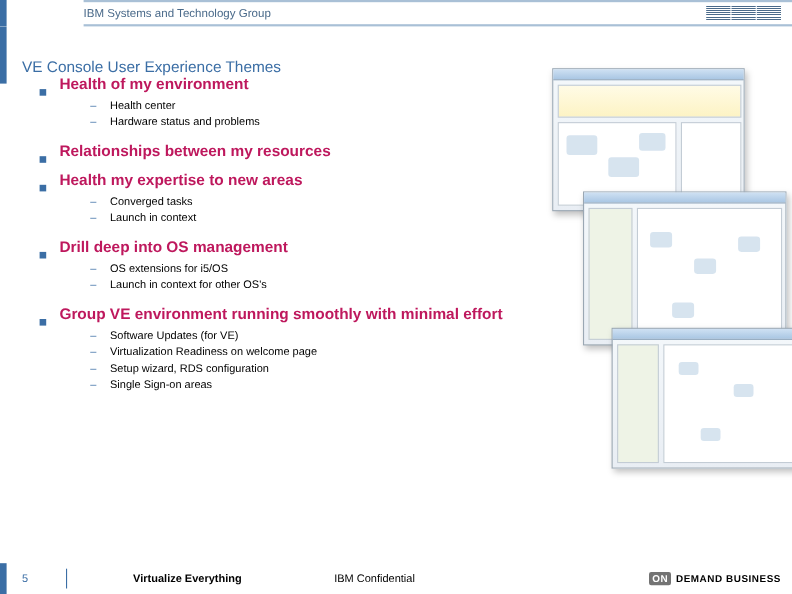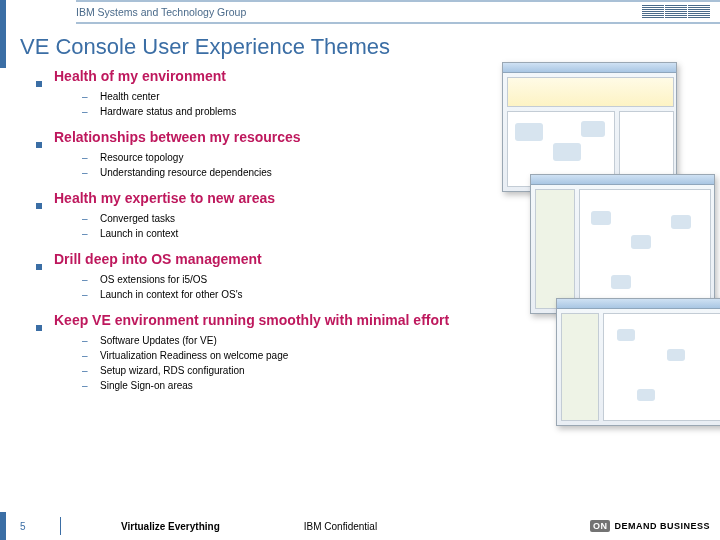--- a/index.html
+++ b/index.html
@@ -31,23 +31,23 @@
   .ibm-logotype {
     display: flex; gap: 1px;
   }
   .ibm-logotype .bar8 {
     width: 22px; height: 14px;
     background: repeating-linear-gradient(
       to bottom, #4a6a8a 0 1px, transparent 1px 2px
     );
   }
   .title {
-    font-size: 22px;
+    font-size: 14px;
     color: #3b6ea5;
-    padding: 10px 0 8px 14px;
+    padding: 28px 0 8px 14px;
     border-left: 6px solid #3b6ea5;
     font-weight: 400;
   }
   .content {
     position: absolute;
     top: 68px; left: 0; right: 0; bottom: 28px;
     padding-left: 36px;
   }
   ul.themes { list-style: none; }
   ul.themes > li { margin-bottom: 10px; }
@@ -146,24 +146,20 @@
       <ul class="subs">
         <li>Health center</li>
         <li>Hardware status and problems</li>
       </ul>
     </li>
     <li>
       <div class="row">
           <span class="sq"></span>
         <span class="theme-head">Relationships between my resources</span>
         </div>
-      <ul class="subs">
-        <li>Resource topology</li>
-        <li>Understanding resource dependencies</li>
-      </ul>
     </li>
     <li>
       <div class="row">
           <span class="sq"></span>
         <span class="theme-head">Health my expertise to new areas</span>
         </div>
       <ul class="subs">
         <li>Converged tasks</li>
         <li>Launch in context</li>
       </ul>
@@ -174,21 +170,21 @@
         <span class="theme-head">Drill deep into OS management</span>
         </div>
       <ul class="subs">
         <li>OS extensions for i5/OS</li>
         <li>Launch in context for other OS's</li>
       </ul>
     </li>
     <li>
       <div class="row">
           <span class="sq"></span>
-        <span class="theme-head">Keep VE environment running smoothly with minimal effort</span>
+        <span class="theme-head">Group VE environment running smoothly with minimal effort</span>
         </div>
       <ul class="subs">
         <li>Software Updates (for VE)</li>
         <li>Virtualization Readiness on welcome page</li>
         <li>Setup wizard, RDS configuration</li>
         <li>Single Sign-on areas</li>
       </ul>
     </li>
   </ul>
 </div>

